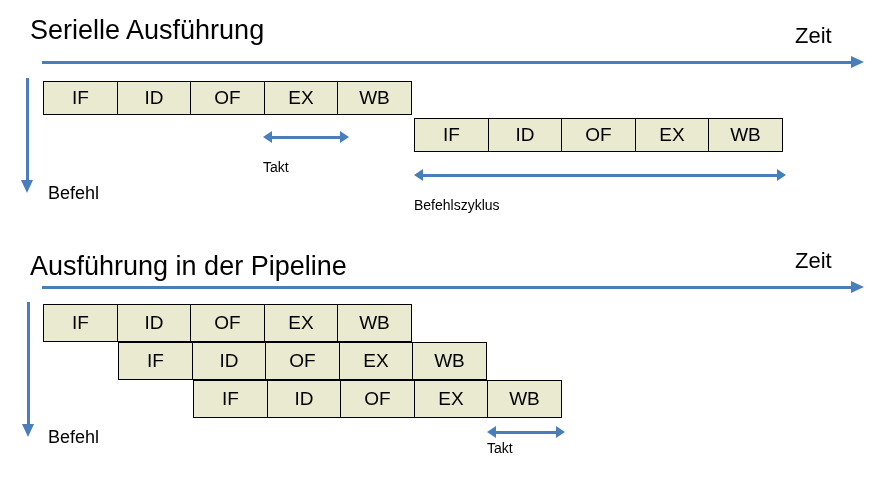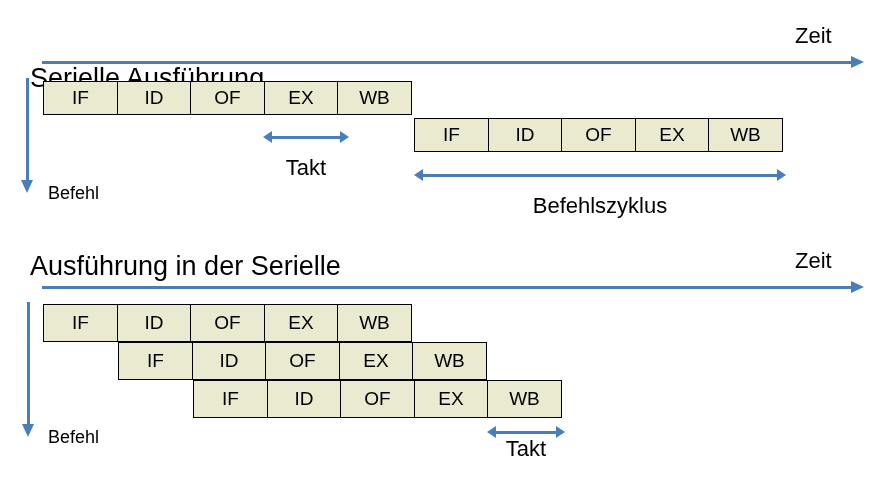--- a/index.html
+++ b/index.html
@@ -99,40 +99,39 @@
   .measure .m-right {
     position: absolute;
     right: 0; top: 0;
     width: 0; height: 0;
     border-top: 6px solid transparent;
     border-bottom: 6px solid transparent;
     border-left: 9px solid #4a7ebb;
   }
   .measure-label {
     position: absolute;
-    font-size: 22px;
+    font-size: 14px;
     line-height: 21px;
-    text-align: center;
     white-space: nowrap;
   }
   .body-label {
     position: absolute;
     font-size: 18px;
     line-height: 21px;
     white-space: nowrap;
   }
 </style>
 </head>
 <body>
 
 <div class="canvas">
 
   <div>
 
-    <div class="section-title" style="left:30px; top:14px;margin-top:48px;">Serielle Ausführung</div>
+    <div class="section-title" style="left:30px; top:14px;">Serielle Ausführung</div>
 
     <div class="axis-line" style="left:42px; top:61px; width:812px;"></div>
     <div class="axis-head" style="left:851px; top:56px;"></div>
     <div class="axis-label" style="left:795px; top:26px;">Zeit</div>
 
     <div class="vaxis-line" style="left:26px; top:78px; height:104px;"></div>
     <div class="vaxis-head" style="left:21px; top:180px;"></div>
     <div class="body-label" style="left:48px; top:183px;">Befehl</div>
 
     <div class="stage-row" style="left:43px; top:81px;">
@@ -161,21 +160,21 @@
     <div class="measure" style="left:414px; top:169px; width:372px;">
       <div class="m-left"></div>
       <div class="m-line"></div>
       <div class="m-right"></div>
     </div>
     <div class="measure-label" style="left:414px; top:195px; width:372px;">Befehlszyklus</div>
   </div>
 
   <div>
 
-    <div class="section-title" style="left:30px; top:250px;">Ausführung in der Serielle</div>
+    <div class="section-title" style="left:30px; top:250px;">Ausführung in der Pipeline</div>
 
     <div class="axis-line" style="left:42px; top:286px; width:812px;"></div>
     <div class="axis-head" style="left:851px; top:281px;"></div>
     <div class="axis-label" style="left:795px; top:251px;">Zeit</div>
 
     <div class="vaxis-line" style="left:27px; top:302px; height:124px;"></div>
     <div class="vaxis-head" style="left:22px; top:424px;"></div>
     <div class="body-label" style="left:48px; top:427px;">Befehl</div>
 
     <div class="stage-row" style="left:43px; top:304px;">

